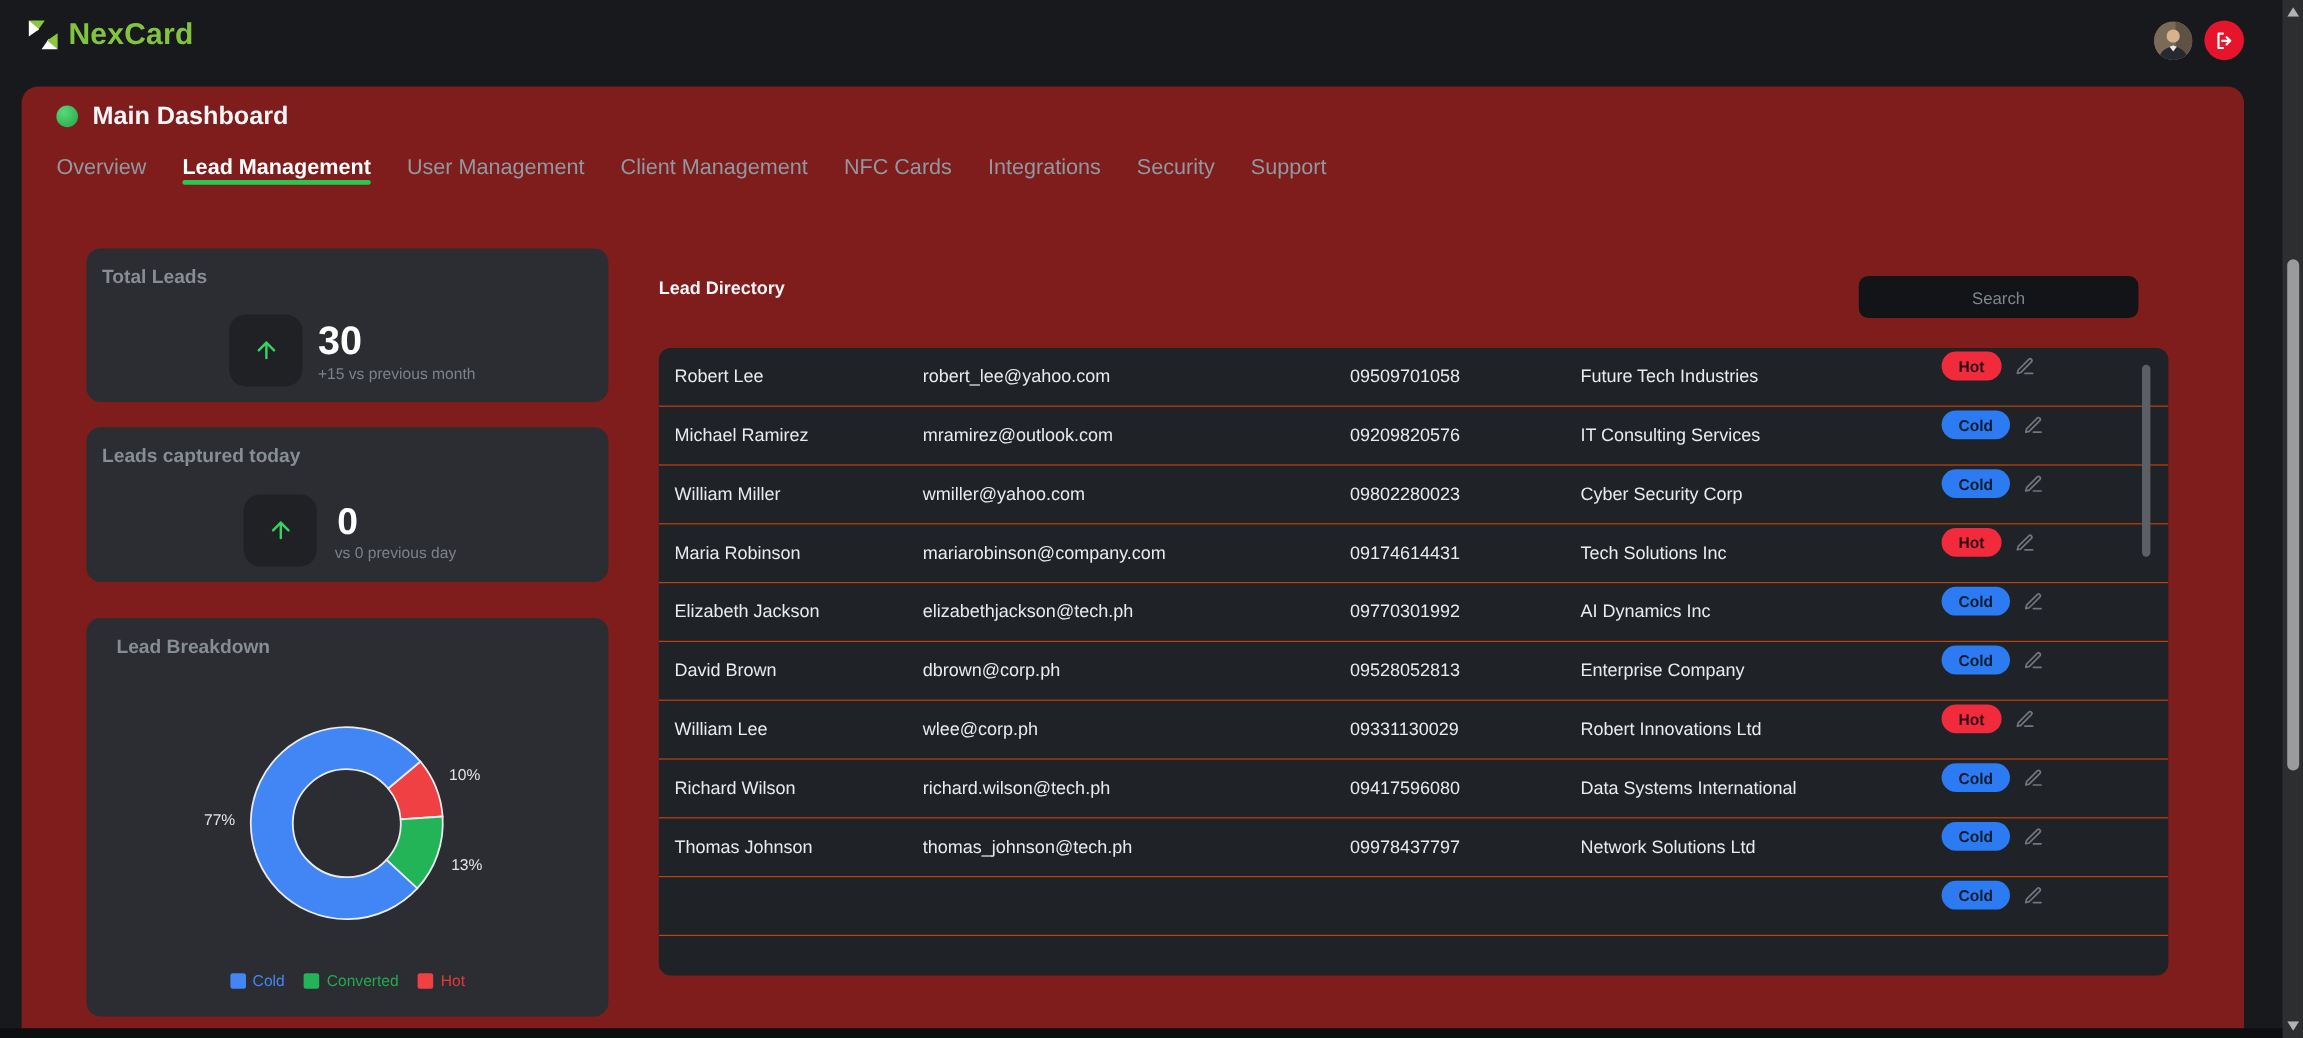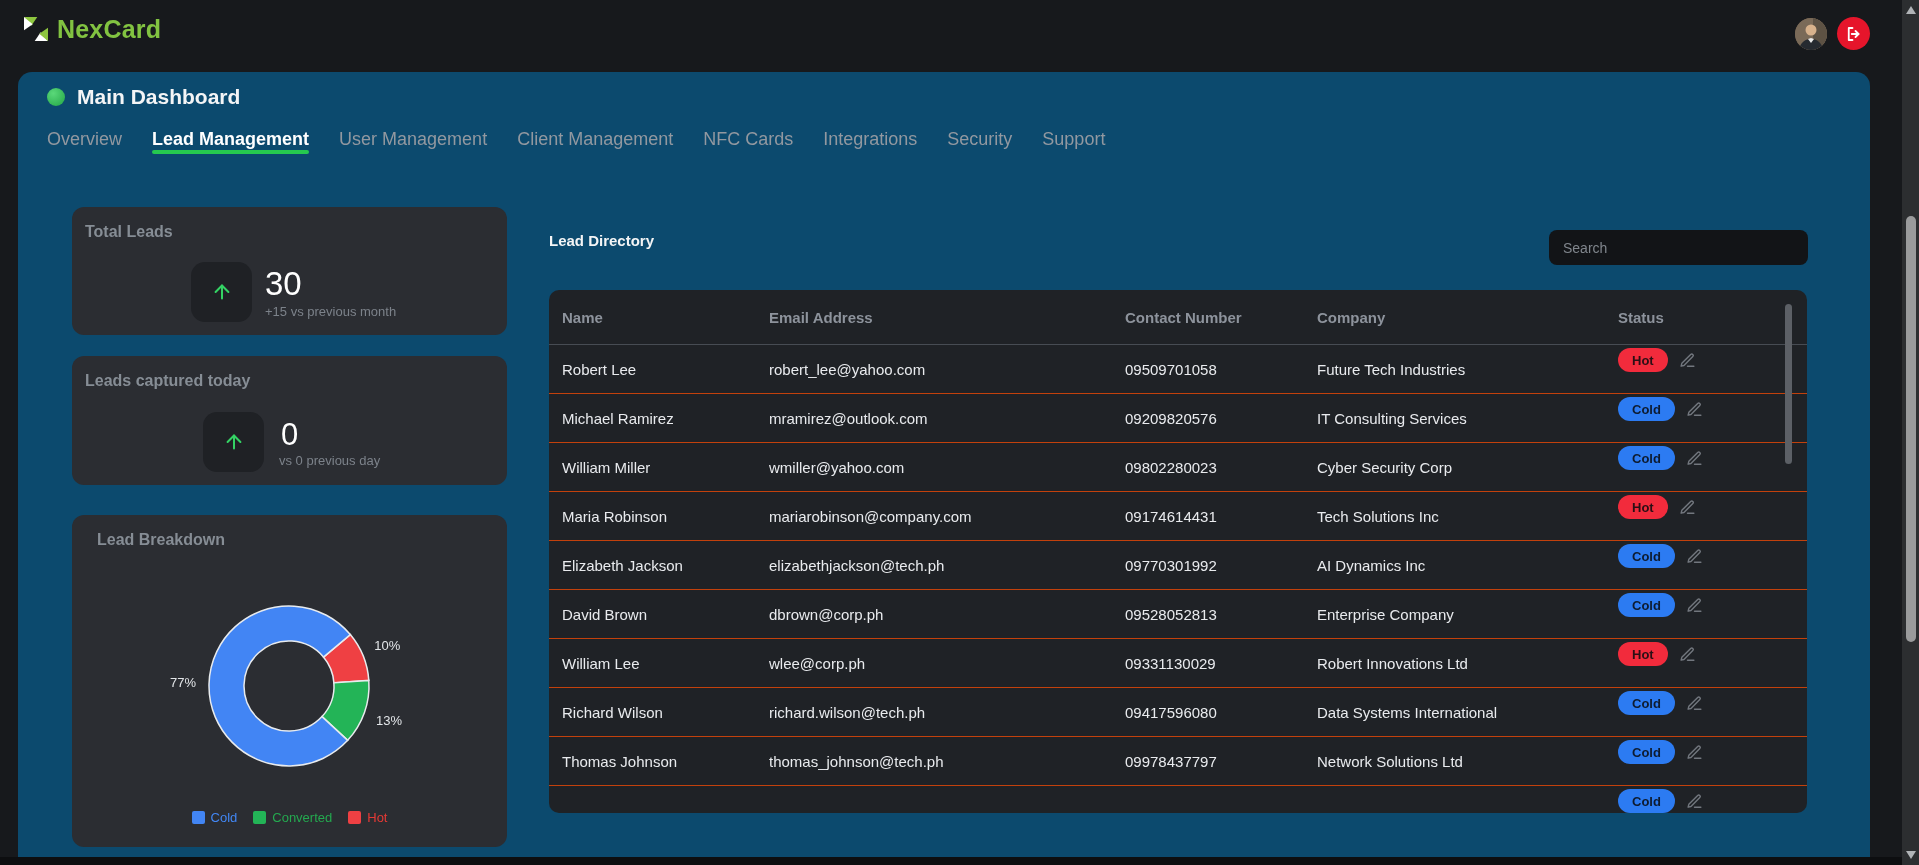--- a/index.html
+++ b/index.html
@@ -10,21 +10,21 @@
   .navbar { position:absolute; left:0; top:0; width:1902px; height:72px; background:#17191c; }
   .brand { position:absolute; left:20px; top:13px; display:flex; align-items:center; gap:5px; }
   .brand-name { font-size:25px; font-weight:bold; color:#82c341; letter-spacing:.2px; }
   .nav-right { position:absolute; right:32px; top:17px; display:flex; align-items:center; gap:10px; }
   .avatar { width:32px; height:32px; border-radius:50%; overflow:hidden; background:#6b5a4a; cursor:pointer; }
   .logout-btn { width:33px; height:33px; border-radius:50%; background:#e6152b; border:none; cursor:pointer;
     display:flex; align-items:center; justify-content:center; }
 
   
   .panel { position:absolute; left:18px; top:72px; width:1852px; height:785px;
-    background:#0c4a6e; border-radius:14px 14px 0 0; }
+    background:#7f1d1d; border-radius:14px 14px 0 0; }
   .page-head { position:absolute; left:29px; top:13px; display:flex; align-items:center; gap:12px; }
   .status-dot { width:18px; height:18px; border-radius:50%;
     background:radial-gradient(circle at 35% 30%, #5ad879, #22a646); }
   .page-title { font-size:21px; font-weight:bold; color:#f4f5f6; }
 
   .tab-bar { position:absolute; left:29px; top:57px; display:flex; gap:30px; }
   .tab { position:relative; font-size:18px; color:#9298a0; padding-bottom:10px; cursor:pointer; white-space:nowrap; }
   .tab.active { color:#ffffff; font-weight:bold; }
   .tab.active::after { content:""; position:absolute; left:0; right:0; top:21px; height:3.5px;
     border-radius:3px; background:#26c94f; }
@@ -33,38 +33,38 @@
   .card { position:absolute; left:54px; width:435px; background:#2b2d32; border-radius:12px; }
   .card-1 { top:135px; height:128px; }
   .card-2 { top:284px; height:129px; }
   .card-3 { top:443px; height:332px; }
   .card-title { position:absolute; left:13px; top:16px; font-size:16px; font-weight:600; color:#868d95; }
   .card-3 .card-title { left:25px; }
   .stat-tile { position:absolute; width:61px; height:60px; border-radius:14px; background:#1f2125;
     display:flex; align-items:center; justify-content:center; }
   .card-1 .stat-tile { left:119px; top:55px; }
   .card-2 .stat-tile { left:131px; top:56px; }
-  .stat-value { position:absolute; font-weight:normal; color:#ffffff; }
+  .stat-value { position:absolute; font-weight:bold; color:#ffffff; }
   .card-1 .stat-value { left:193px; top:58px; font-size:33px; }
   .card-2 .stat-value { left:209px; top:61px; font-size:31px; }
   .stat-delta { position:absolute; font-size:13px; color:#7c828a; }
   .card-1 .stat-delta { left:193px; top:97px; }
   .card-2 .stat-delta { left:207px; top:97px; }
 
   .donut-svg { position:absolute; left:0; top:0; }
   .donut-label { font-size:13px; fill:#e2e5e8; }
   .legend { position:absolute; left:0; right:0; bottom:22px; display:flex; justify-content:center; gap:16px; }
   .legend-item { display:flex; align-items:center; gap:6px; font-size:13px; cursor:pointer; }
   .legend-swatch { width:13px; height:13px; border-radius:2px; }
 
   
   .dir-title { position:absolute; left:531px; top:160px; font-size:15px; font-weight:bold; color:#f4f5f6; }
-  .search-input { position:absolute; left:1531px; top:158px; width:259px; height:35px;
+  .search-input { position:absolute; left:1531px; top:158px; width:233px; height:35px;
     background:#121417; border:none; border-radius:8px; color:#cfd3d7; font-size:14px;
-    padding:0 14px; outline:none; font-family:inherit; }
+    padding:0 14px; outline:none; font-family:inherit;text-align:center; }
   .search-input::placeholder { color:#80868d; }
 
   .table { position:absolute; left:531px; top:218px; width:1258px; height:523px;
     background:#1f2226; border-radius:10px; overflow:hidden; }
   .thead { position:relative; height:55px; border-bottom:1px solid #474c53; }
   .th { position:absolute; top:50%; transform:translateY(-50%); font-size:15px; font-weight:bold; color:#8d939c; white-space:nowrap; }
   .trow { position:relative; height:49px; border-bottom:1px solid #c2410c; }
   .cell { position:absolute; top:50%; transform:translateY(-50%); font-size:15px; color:#e9ebee; white-space:nowrap; }
   .col-name    { left:13px; }
   .col-email   { left:220px; }
@@ -187,27 +187,20 @@
           <span class="legend-swatch" style="background: rgb(239, 64, 67);"></span>
           <span style="color: rgb(229, 57, 53);">Hot</span>
         </span>
       </div>
   </section>
 
   <div class="dir-title">Lead Directory</div>
   <input class="search-input" type="text" placeholder="Search" style="">
 
   <div class="table">
-    <div class="thead" id="thead">
-        <span class="th col-name">Name</span>
-        <span class="th col-email">Email Address</span>
-        <span class="th col-contact">Contact Number</span>
-        <span class="th col-company">Company</span>
-        <span class="th col-status">Status</span>
-      </div>
     <div id="tbody">
         <div class="trow">
           <span class="cell col-name">Robert Lee</span>
           <span class="cell col-email">robert_lee@yahoo.com</span>
           <span class="cell col-contact">09509701058</span>
           <span class="cell col-company">Future Tech Industries</span>
           <span class="status-cell">
             <span class="badge" style="background: rgb(242, 43, 60);">Hot</span>
             <button class="edit-btn">
               <svg width="17" height="17" viewBox="0 0 24 24" fill="none" stroke="#72777e" stroke-width="2" stroke-linecap="round" stroke-linejoin="round">

